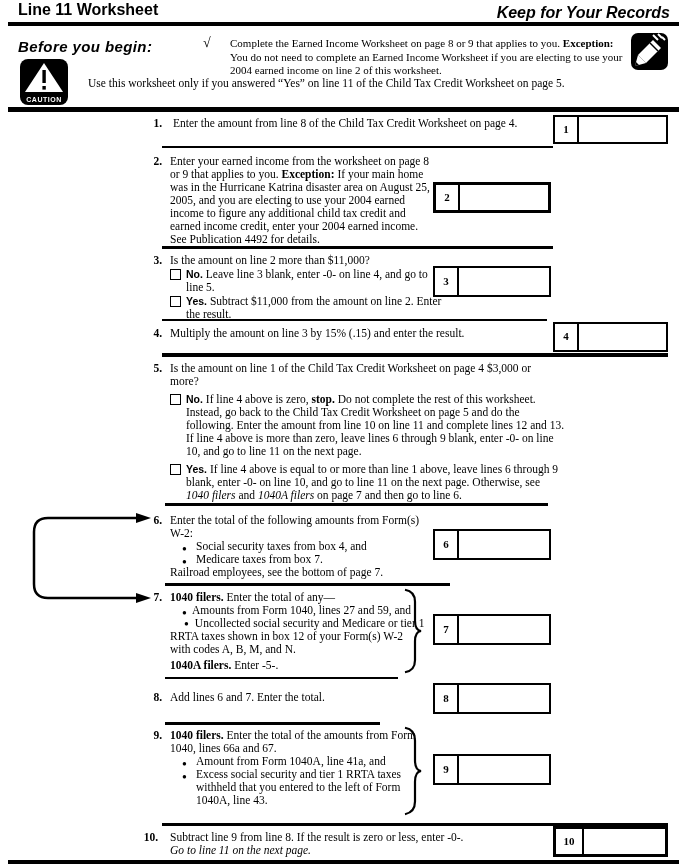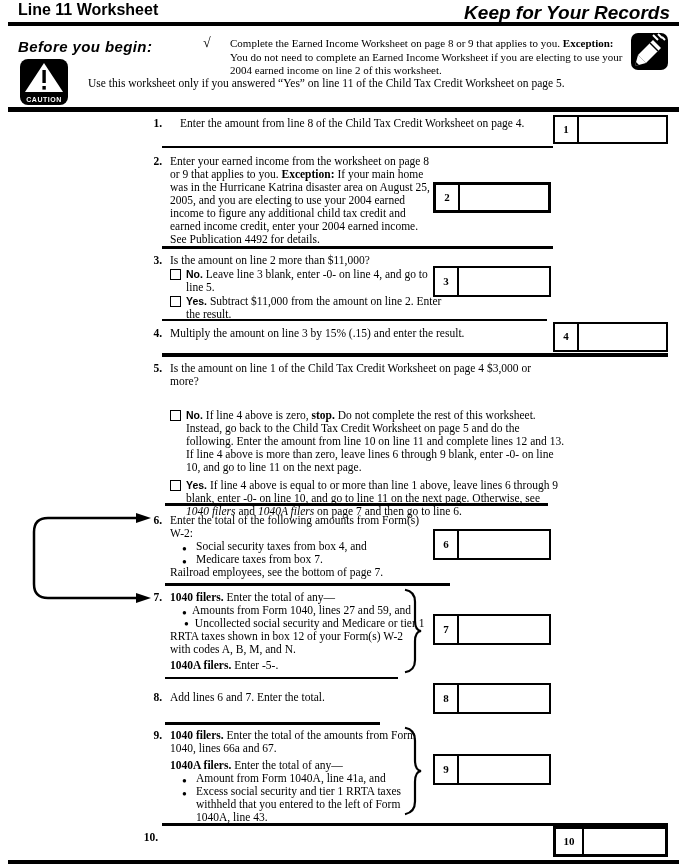--- a/index.html
+++ b/index.html
@@ -7,21 +7,21 @@
     position:relative; width:687px; height:867px; background:#ffffff;
     font-family:"Liberation Serif", serif; font-size:11.5px; line-height:13.4px;
     color:#000; overflow:hidden; margin:0 auto;
   }
   .abs { position:absolute; }
   .b { font-weight:bold; }
   .i { font-style:italic; }
   .rule { position:absolute; background:#000; }
 
   .page-title { left:18px; top:3px; font-family:"Liberation Sans",sans-serif; font-weight:bold; font-size:16px; }
-  .records { right:17px; top:6px; font-family:"Liberation Sans",sans-serif; font-weight:bold; font-style:italic; font-size:19px; }
+  .records { right:17px; top:6px; font-family:"Liberation Sans",sans-serif; font-weight:bold; font-style:italic; font-size:16px; }
   .byb-label { left:18px; top:40px; font-family:"Liberation Sans",sans-serif; font-weight:bold; font-style:italic; font-size:15px; letter-spacing:.4px; }
   .byb-check { left:203px; top:36px; font-size:14px; }
   .byb-text { left:230px; top:37px; width:402px; font-size:11px; line-height:13.6px; }
   .caution-text { left:88px; top:77px; width:560px; font-size:11.5px; }
 
   .num { position:absolute; width:26px; text-align:right; font-weight:bold; }
   .itxt { position:absolute; }
 
   .amt { position:absolute; display:flex; border:2px solid #000; background:#fff; box-sizing:border-box; }
   .amt.thick { border-width:3px; }
@@ -79,21 +79,21 @@
       <rect x="22.4" y="11" width="3.4" height="13" fill="#000"></rect>
       <rect x="22.4" y="27" width="3.4" height="3.6" fill="#000"></rect>
       <text x="24" y="42.5" text-anchor="middle" fill="#fff" font-family="Liberation Sans, sans-serif" font-size="7" font-weight="bold" letter-spacing="0.5">CAUTION</text>
     </svg>
   </div>
   <div class="abs caution-text">Use this worksheet only if you answered “Yes” on line 11 of the Child Tax Credit Worksheet on page 5.</div>
 
   <div class="rule" style="left:8px;top:107px;width:671px;height:5px"></div>
 
   <div class="num" style="left:136px;top:117px">1.</div>
-  <div class="itxt" style="left:180px;top:117px;width:380px">Enter the amount from line 8 of the Child Tax Credit Worksheet on page 4.</div>
+  <div class="itxt" style="left:173px;top:117px;width:380px">Enter the amount from line 8 of the Child Tax Credit Worksheet on page 4.</div>
   <div class="amt" style="left:553px;top:115px;width:115px;height:29px">
     <div class="n">1</div>
     <div class="f"></div>
   </div>
   <div class="rule" style="left:162px;top:146px;width:391px;height:2px"></div>
 
   <div class="num" style="left:136px;top:155px">2.</div>
   <div class="itxt lh13" style="left:170px;top:155px;width:262px">
     <span>Enter your earned income from the worksheet on page 8 or 9 that applies to you. </span><span class="b">Exception:</span><span> If your main home was in the Hurricane Katrina disaster area on August 25, 2005, and you are electing to use your 2004 earned income to figure any additional child tax credit and earned income credit, enter your 2004 earned income. See Publication 4492 for details.</span>
   </div>
@@ -131,21 +131,21 @@
   <div class="itxt" style="left:170px;top:327px;width:380px">Multiply the amount on line 3 by 15% (.15) and enter the result.</div>
   <div class="amt" style="left:553px;top:322px;width:115px;height:30px">
     <div class="n">4</div>
     <div class="f"></div>
   </div>
   <div class="rule" style="left:162px;top:353px;width:506px;height:4px"></div>
 
   <div class="num" style="left:136px;top:362px">5.</div>
   <div class="itxt" style="left:170px;top:362px;width:395px">
     <div style="width:392px">Is the amount on line 1 of the Child Tax Credit Worksheet on page 4 $3,000 or more?</div>
-    <div class="opt lh13" style="margin-top:20px">
+    <div class="opt lh13" style="margin-top:4px">
       <div class="cbc"><span class="cb"></span></div>
       <div class="t">
         <span class="ol">No.</span>
         <span>If line 4 above is zero, </span><span class="b">stop.</span><span> Do not complete the rest of this worksheet. Instead, go back to the Child Tax Credit Worksheet on page 5 and do the following. Enter the amount from line 10 on line 11 and complete lines 12 and 13. If line 4 above is more than zero, leave lines 6 through 9 blank, enter -0- on line 10, and go to line 11 on the next page.</span>
       </div>
     </div>
     <div class="opt lh13" style="margin-top:5px">
       <div class="cbc"><span class="cb"></span></div>
       <div class="t">
         <span class="ol">Yes.</span>
@@ -207,38 +207,38 @@
     <div class="f"></div>
   </div>
   <div class="rule" style="left:165px;top:722px;width:215px;height:3px"></div>
 
   <div class="num" style="left:136px;top:729px">9.</div>
   <div class="itxt lh13" style="left:170px;top:729px;width:258px">
     <div>
       <span class="b">1040 filers.</span>
       <span>Enter the total of the amounts from Form 1040, lines 66a and 67.</span>
     </div>
-    <div style="margin-top:4px">
-      <span class="b">1040A filers.</span>
-      <span>Enter the total of any—</span>
-    </div>
     <div class="bl">Amount from Form 1040A, line 41a, and</div>
     <div class="bl">Excess social security and tier 1 RRTA taxes withheld that you entered to the left of Form 1040A, line 43.</div>
   </div>
   <div class="abs" style="left:402px;top:726px">
     <svg width="20" height="90" viewBox="0 0 20 100" preserveAspectRatio="none">
       <path d="M3,2 Q13,4 13,16 L13,38 Q13,49 19,50 Q13,51 13,62 L13,84 Q13,96 3,98" fill="none" stroke="#000" stroke-width="2.2"></path>
     </svg>
   </div>
   <div class="amt" style="left:433px;top:754px;width:118px;height:31px">
     <div class="n">9</div>
     <div class="f"></div>
   </div>
   <div class="rule" style="left:162px;top:823px;width:506px;height:3px"></div>
 
   <div class="num" style="left:132px;top:831px">10.</div>
+  <div class="itxt" style="left:170px;top:831px;width:420px">
+    <div>Subtract line 9 from line 8. If the result is zero or less, enter -0-.</div>
+    <div class="i">Go to line 11 on the next page.</div>
+  </div>
   <div class="amt thick" style="left:553px;top:826px;width:115px;height:31px">
     <div class="n wide">10</div>
     <div class="f"></div>
   </div>
   <div class="rule" style="left:8px;top:860px;width:671px;height:4px"></div>
 
 </div>
 
 </body></html>

